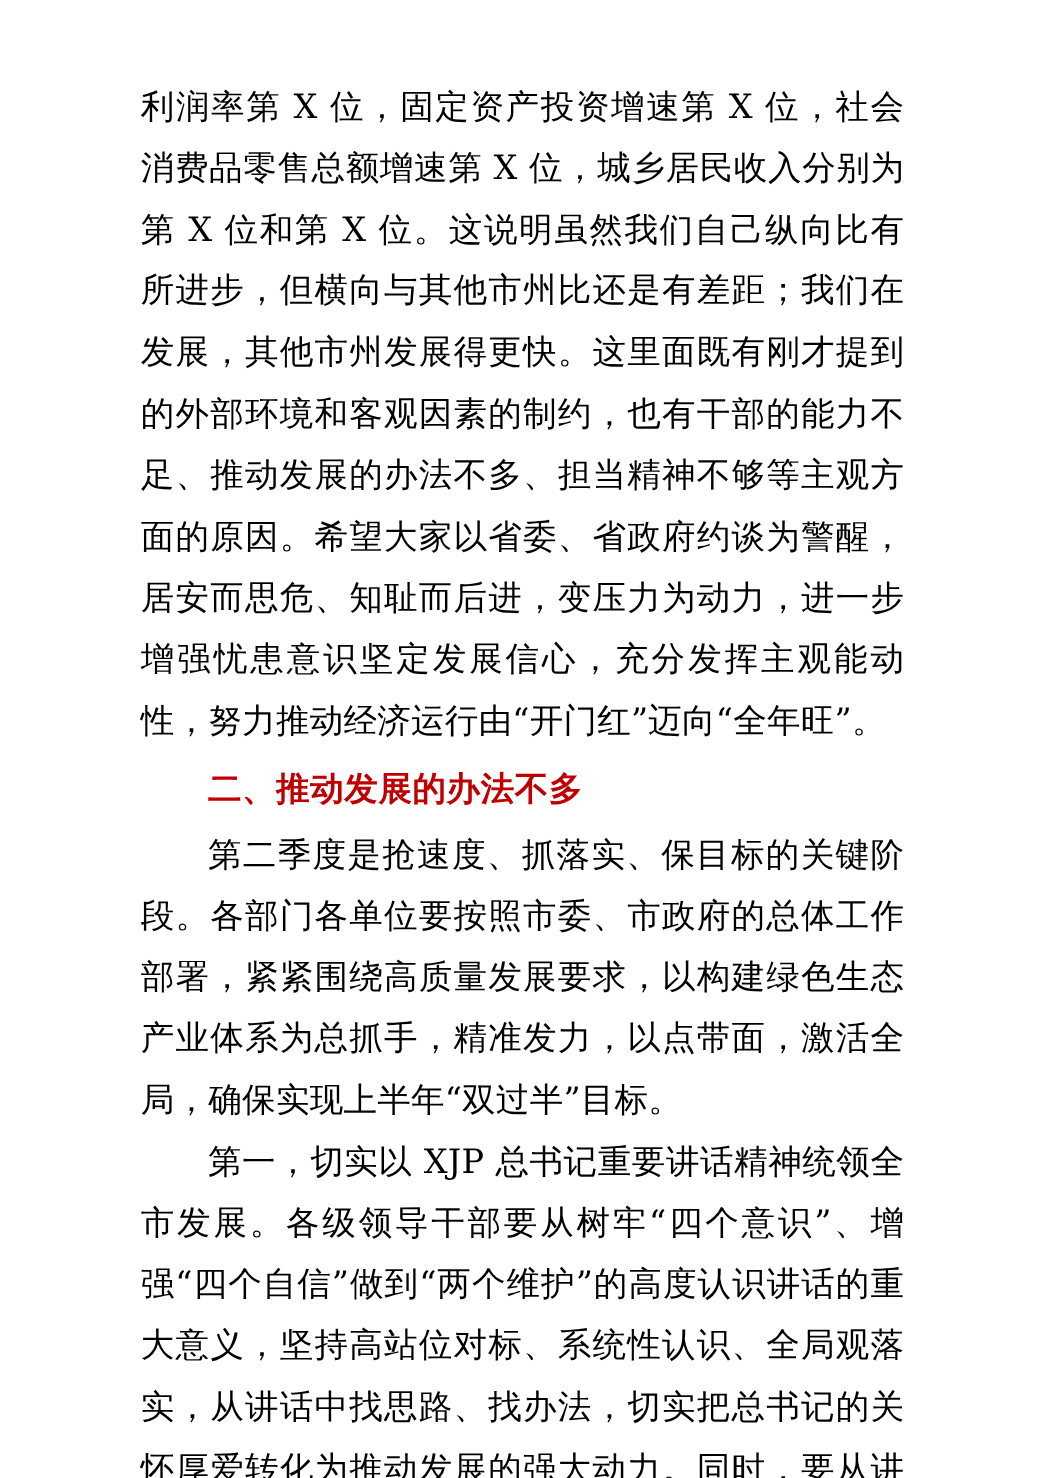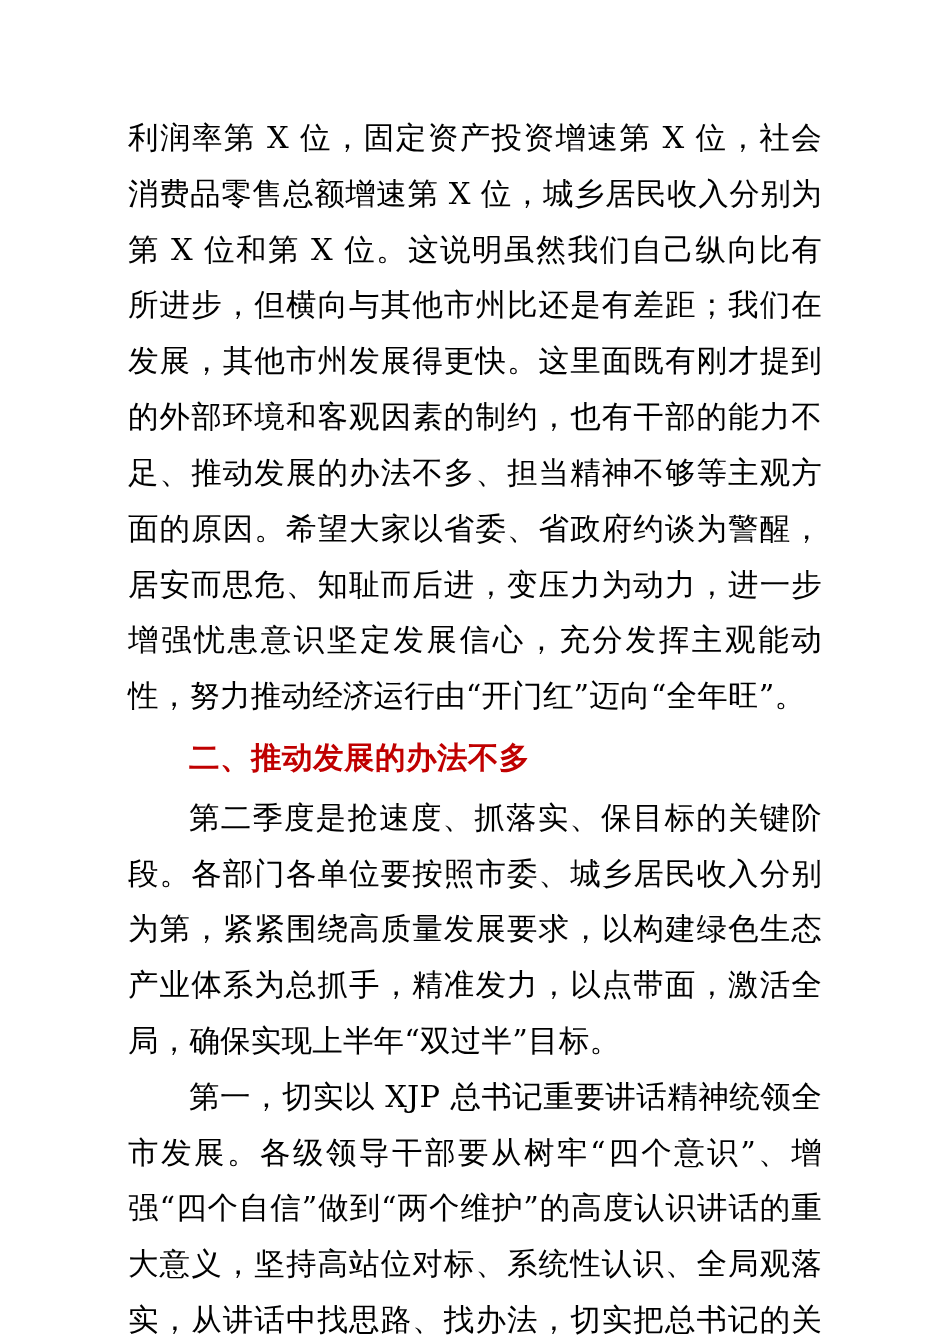--- a/index.html
+++ b/index.html
@@ -11,21 +11,21 @@
     width: 950px;
     height: 1344px;
     font-family: "DejaVu Serif", "Liberation Serif", serif;
     color: #000000;
     overflow: hidden;
   }
   .page {
     box-sizing: border-box;
     width: 950px;
     height: 1344px;
-    padding: 110px 128px 40px 128px;
+    padding: 70px 128px 40px 128px;
     background: #ffffff;
   }
   .doc-body {
     font-size: 30.5px;
     line-height: 1.83;
     text-align: justify;
     text-justify: inter-ideograph;
     letter-spacing: 0.2px;
   }
   p.para {
@@ -49,18 +49,18 @@
 </head>
 <body>
 
 <div class="page">
   <div class="doc-body">
 
     <p class="para">利润率第 X 位，固定资产投资增速第 X 位，社会消费品零售总额增速第 X 位，城乡居民收入分别为第 X 位和第 X 位。这说明虽然我们自己纵向比有所进步，但横向与其他市州比还是有差距；我们在发展，其他市州发展得更快。这里面既有刚才提到的外部环境和客观因素的制约，也有干部的能力不足、推动发展的办法不多、担当精神不够等主观方面的原因。希望大家以省委、省政府约谈为警醒，居安而思危、知耻而后进，变压力为动力，进一步增强忧患意识坚定发展信心，充分发挥主观能动性，努力推动经济运行由“开门红”迈向“全年旺”。</p>
 
     <h2 class="section-heading">二、推动发展的办法不多</h2>
 
-    <p class="indent">第二季度是抢速度、抓落实、保目标的关键阶段。各部门各单位要按照市委、城乡居民收入分别为第，紧紧围绕高质量发展要求，以构建绿色生态产业体系为总抓手，精准发力，以点带面，激活全局，确保实现上半年“双过半”目标。</p>
+    <p class="indent">第二季度是抢速度、抓落实、保目标的关键阶段。各部门各单位要按照市委、市政府的总体工作部署，紧紧围绕高质量发展要求，以构建绿色生态产业体系为总抓手，精准发力，以点带面，激活全局，确保实现上半年“双过半”目标。</p>
 
     <p class="indent">第一，切实以 XJP 总书记重要讲话精神统领全市发展。各级领导干部要从树牢“四个意识”、增强“四个自信”做到“两个维护”的高度认识讲话的重大意义，坚持高站位对标、系统性认识、全局观落实，从讲话中找思路、找办法，切实把总书记的关怀厚爱转化为推动发展的强大动力。同时，要从讲话中找政策、找机遇，结合前不久出台</p>
 
   </div>
 </div>
 
 </body></html>

